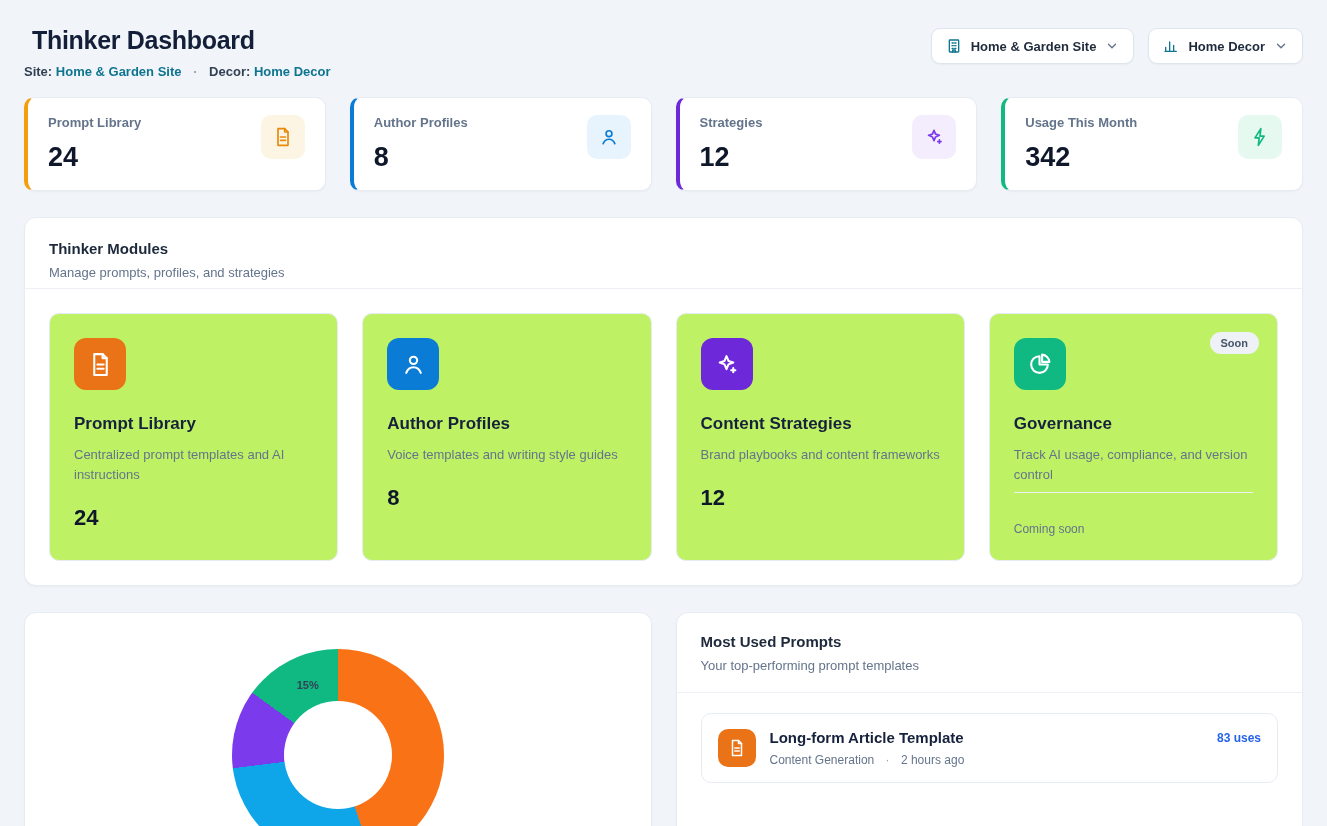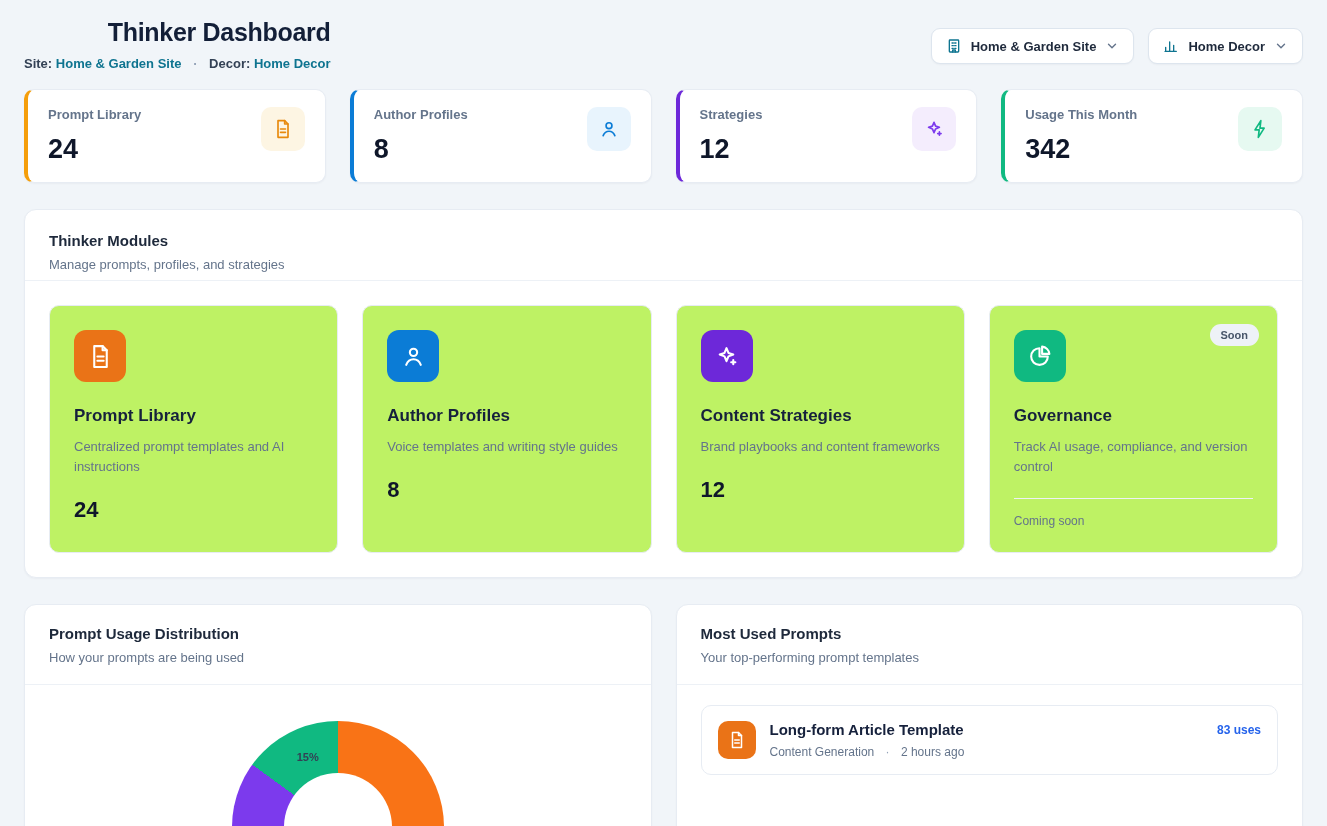--- a/index.html
+++ b/index.html
@@ -7,21 +7,21 @@
   body {
     width: 1327px; height: 826px; overflow: hidden;
     background: #f1f5f9;
     font-family: "Liberation Sans", sans-serif;
     color: #1e293b;
   }
   .page { padding: 18px 24px; }
 
   
   .topbar { display: flex; justify-content: space-between; align-items: flex-start; }
-  .page-title { margin: 0; font-size: 25px; font-weight: 800; color: #131f38; letter-spacing: -0.3px; text-align: right; }
+  .page-title { margin: 8px; font-size: 25px; font-weight: 800; color: #131f38; letter-spacing: -0.3px; }
   .subtitle { margin-top: 9px; font-size: 13px; font-weight: 600; color: #334155; }
   .subtitle a { color: #0e7490; text-decoration: none; font-weight: 700; cursor: pointer; }
   .subtitle .dot { color: #94a3b8; margin: 0 8px; }
   .selectors { display: flex; gap: 14px; margin-top: 10px; }
   .selector-btn {
     display: flex; align-items: center; gap: 9px;
     background: #fff; border: 1px solid #dde5ee; border-radius: 9px;
     padding: 9px 14px; font-size: 13px; font-weight: 700; color: #1e293b;
     cursor: pointer; font-family: inherit; box-shadow: 0 1px 2px rgba(15,23,42,.04);
   }
@@ -66,21 +66,21 @@
   .bg-purple { background: #6d28d9; }
   .bg-green  { background: #10b981; }
   .module-title { font-size: 17px; font-weight: 700; color: #16213c; margin-top: 24px; }
   .module-desc { font-size: 13px; color: #64748b; margin-top: 11px; line-height: 1.55; }
   .module-count { font-size: 22px; font-weight: 800; color: #0f172a; margin-top: 20px; }
   .soon-badge {
     position: absolute; top: 18px; right: 18px;
     background: #eef2f7; color: #475569; font-size: 11px; font-weight: 700;
     padding: 5px 11px; border-radius: 999px;
   }
-  .module-foot { margin-top: auto; padding-top: 15px; border-top: 1px solid #edf1f6; font-size: 12px; color: #64748b; }
+  .module-foot { margin-top: auto; padding-top: 29px; border-top: 1px solid #edf1f6; font-size: 12px; color: #64748b; }
 
   
   .bottom-row { display: flex; gap: 24px; margin-top: 26px; }
   .half-card { flex: 1; background: #fff; border: 1px solid #e7ecf3; border-radius: 12px; box-shadow: 0 1px 2px rgba(15,23,42,.04); }
   .card-header { padding: 20px 24px 19px; border-bottom: 1px solid #edf1f6; }
 
   .donut-wrap { display: flex; justify-content: center; padding-top: 36px; }
   .donut { width: 212px; height: 212px; border-radius: 50%; position: relative; }
   .donut::after { content: ""; position: absolute; inset: 52px; background: #fff; border-radius: 50%; z-index: 1; }
   .donut-label { position: absolute; transform: translate(-50%,-50%); font-size: 11px; font-weight: 700; color: #334155; z-index: 2; }
@@ -242,24 +242,20 @@
         <div class="module-desc">Track AI usage, compliance, and version control</div>
         <div class="module-foot">Coming soon</div>
       </div>
 
     </div>
   </div>
 
   <div class="bottom-row">
 
     <div class="half-card">
-      <div class="card-header">
-        <div class="section-title">Prompt Usage Distribution</div>
-        <div class="section-sub">How your prompts are being used</div>
-      </div>
       <div class="donut-wrap">
         <div class="donut" style="background: conic-gradient(rgb(249, 115, 22) 0deg, rgb(249, 115, 22) 162deg, rgb(14, 165, 233) 162deg, rgb(14, 165, 233) 262.8deg, rgb(124, 58, 237) 262.8deg, rgb(124, 58, 237) 306deg, rgb(16, 185, 129) 306deg, rgb(16, 185, 129) 360deg);">
             <div class="donut-label" style="left: 76px; top: 36.1094px;">15%</div>
           </div>
       </div>
     </div>
 
     <div class="half-card">
       <div class="card-header">
         <div class="section-title">Most Used Prompts</div>

